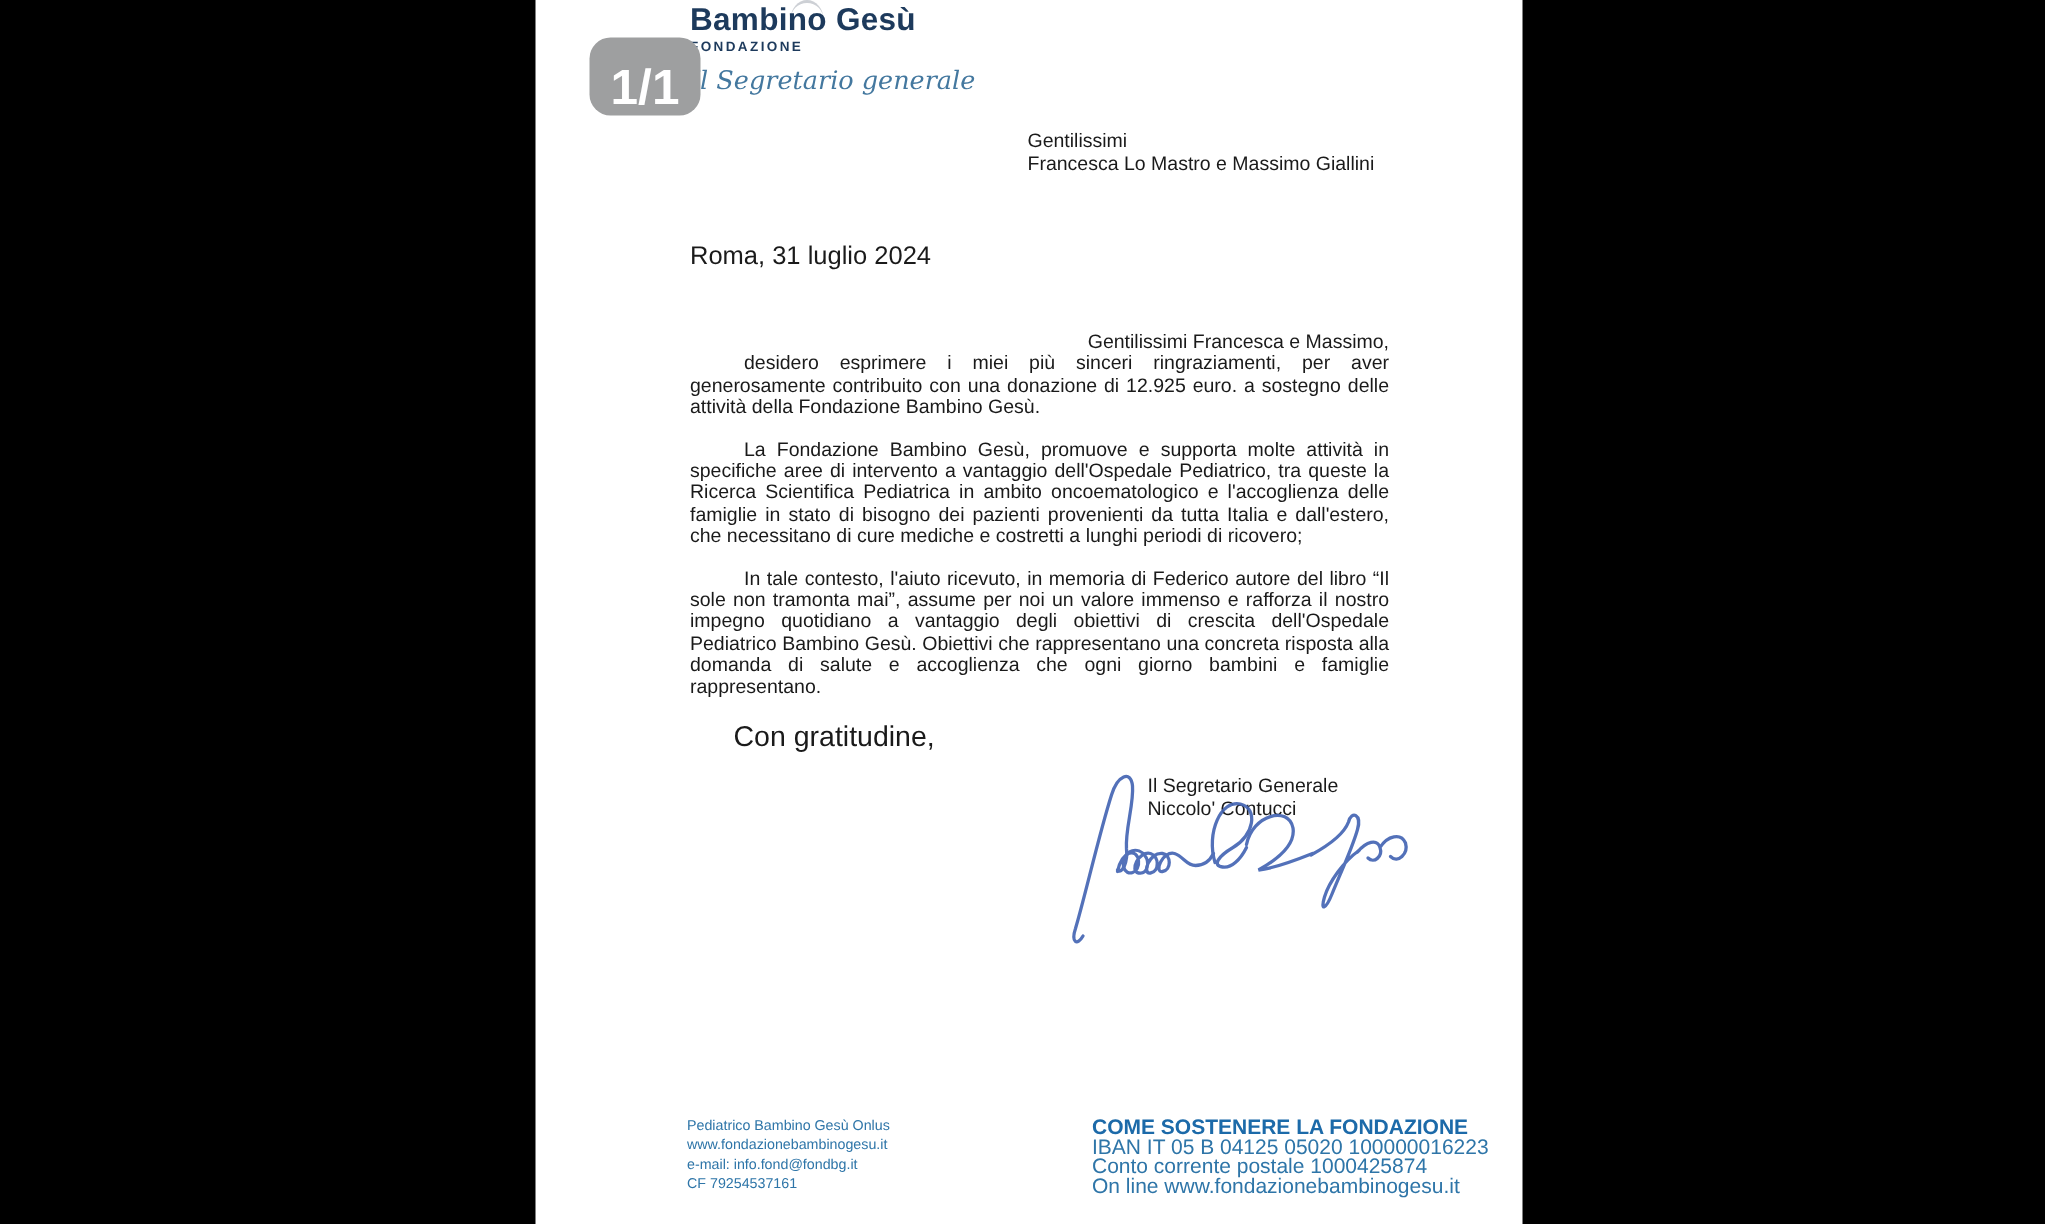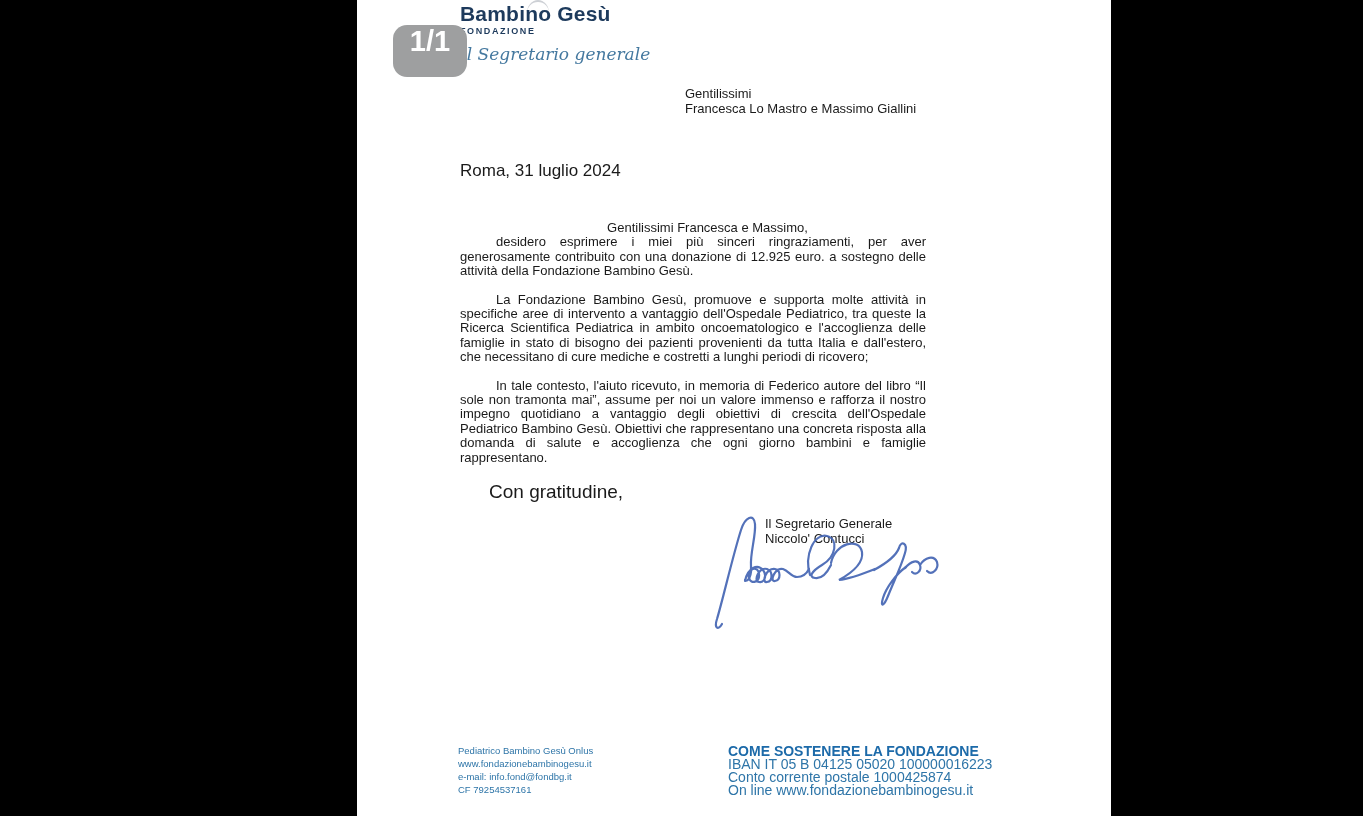--- a/index.html
+++ b/index.html
@@ -2,42 +2,42 @@
 <html><head>
 <meta charset="utf-8">
 <style>
   html,body{margin:0;padding:0;}
   body{
     width:1363px;height:816px;position:relative;overflow:hidden;
     background:#000;
     font-family:"Liberation Sans", sans-serif;
   }
   .page{
-    position:absolute;left:357px;top:0;width:754px;height:816px;
+    position:absolute;left:357px;top:0;width:658px;height:816px;
     background:#ffffff;overflow:hidden;color:#1a1a1a;
   }
   
   .logo-block{position:absolute;left:103px;top:3px;}
   .brand{font-size:21px;font-weight:bold;color:#1d3a5c;letter-spacing:.2px;line-height:22px;}
   .brand-sub{font-size:9px;font-weight:bold;color:#1d3a5c;letter-spacing:1.6px;margin-top:1px;}
   .role{font-family:"DejaVu Serif", serif;font-style:italic;font-size:17px;color:#44789f;margin-top:8px;}
   .halo{position:absolute;left:170px;top:0;width:22px;height:11px;
     border-top:2px solid #cdd0d5;border-radius:50% 50% 0 0 / 100% 100% 0 0;}
   
   .badge{
     position:absolute;left:36px;top:25px;width:74px;height:52px;
     background:#9e9fa0;border-radius:14px;z-index:5;
-    display:flex;align-items:flex-start;justify-content:center;
-    color:#fff;font-size:29px;font-weight:bold;
+    display:flex;align-items:flex-end;justify-content:center;
+    color:#fff;font-size:33px;font-weight:bold;
   }
   
   .recipient{position:absolute;left:328px;top:87px;font-size:13px;line-height:14.6px;}
   .dateline{position:absolute;left:103px;top:129px;font-size:17px;margin-top:32px;}
   .body-text{position:absolute;left:103px;top:221px;width:466px;font-size:13px;line-height:14.4px;}
-  .greeting{text-indent:29px;text-align:center;}
+  .greeting{text-indent:29px;text-align:right;}
   .para{text-align:justify;text-indent:36px;margin:0;}
   .para + .para{margin-top:14px;}
   .closing{position:absolute;left:103px;top:481px;font-size:19px;text-indent:29px;width:466px;}
   .sig-text{position:absolute;left:408px;top:517px;font-size:13px;line-height:14.6px;z-index:2;}
   .sig-svg{position:absolute;left:352px;top:503px;z-index:3;}
   
   .footer-left{position:absolute;left:101px;top:745px;font-size:9.5px;line-height:12.9px;color:#2e75a8;}
   .footer-right{position:absolute;left:371px;top:745px;font-size:14px;line-height:12.9px;color:#2e75a8;}
   .footer-heading{font-weight:bold;color:#1c6aa9;}
 </style>

